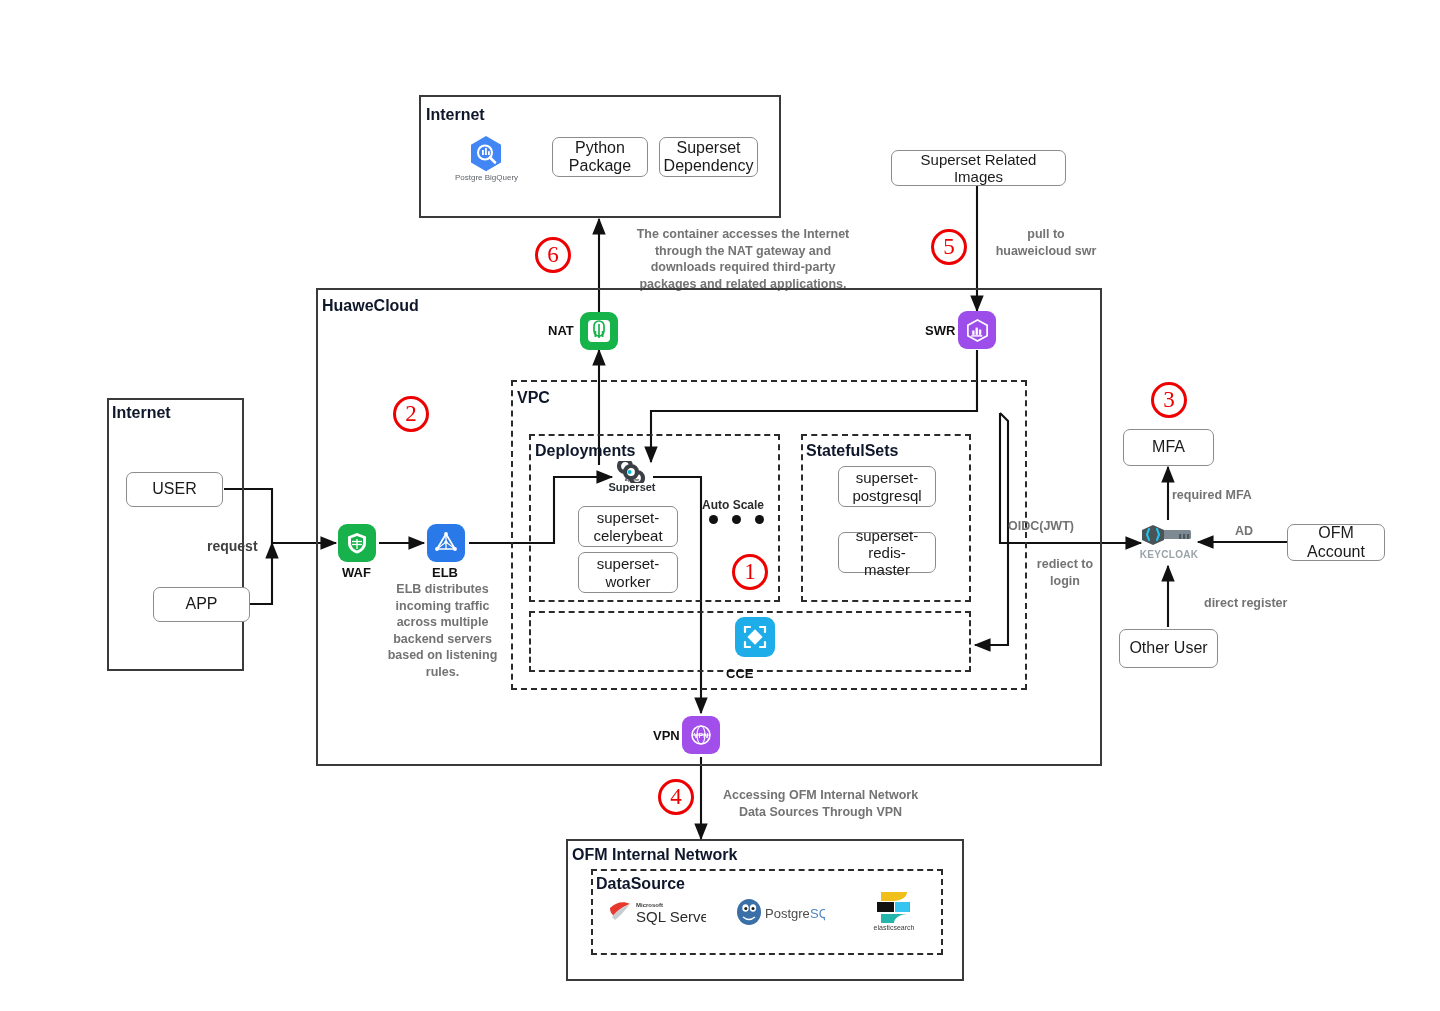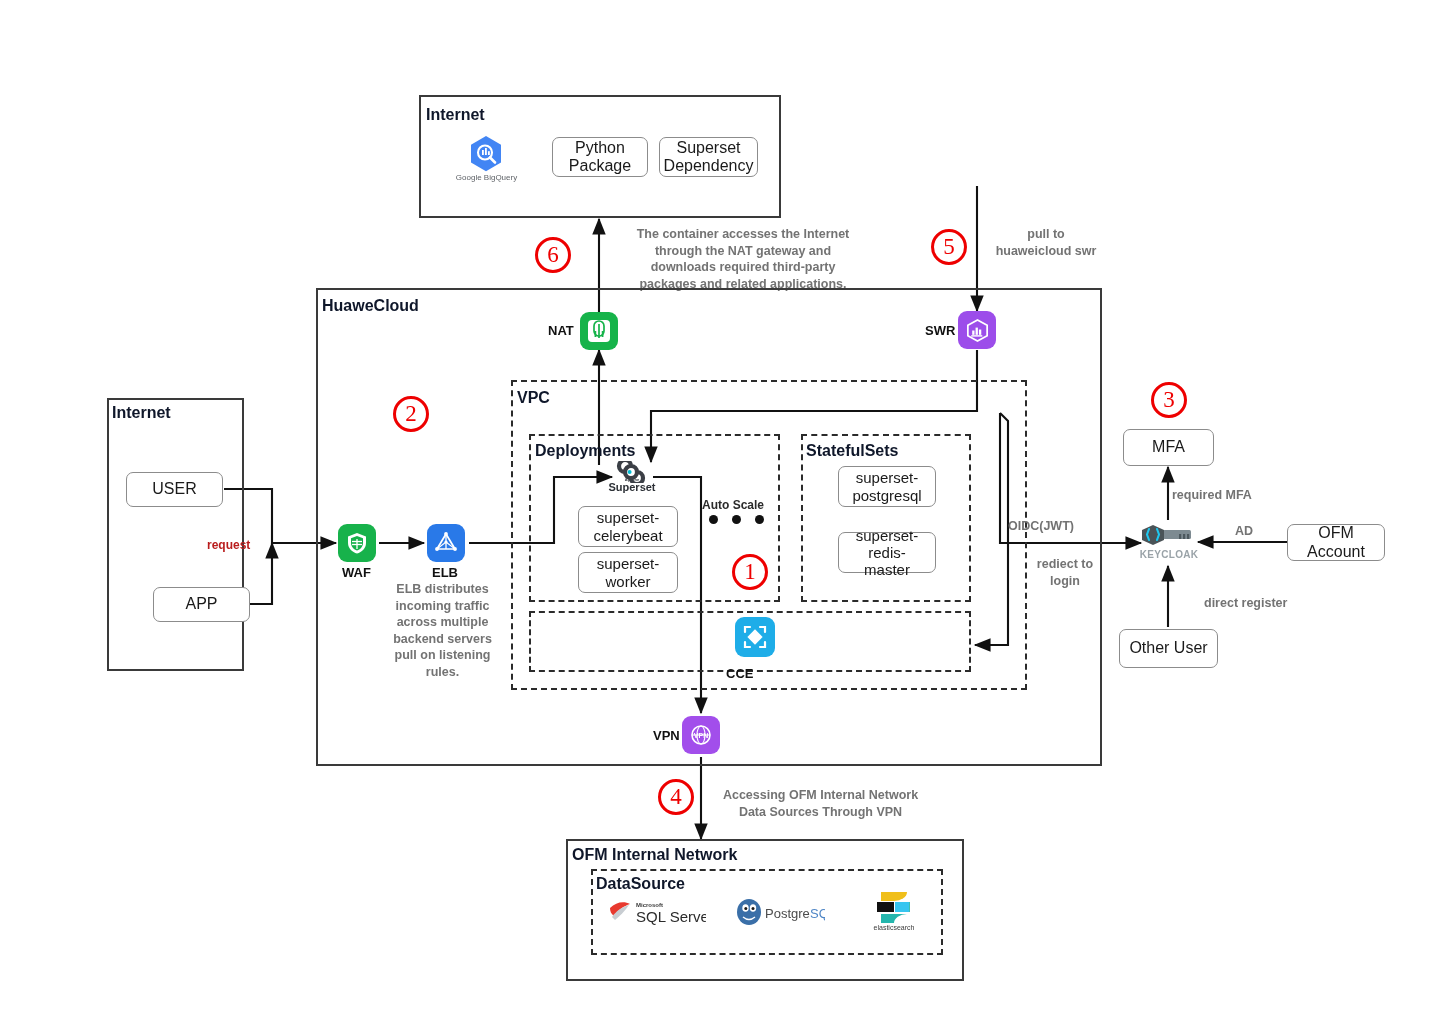--- a/index.html
+++ b/index.html
@@ -175,27 +175,28 @@
   <div class="abs" style="left:466px; top:134px;">
     <svg width="40" height="40" viewBox="0 0 40 40">
       <polygon points="20,2 35,10.8 35,28.4 20,37.2 5,28.4 5,10.8" fill="#4285f4"></polygon>
       <circle cx="19" cy="18.5" r="7" fill="none" stroke="#ffffff" stroke-width="2.1"></circle>
       <line x1="24" y1="23.5" x2="29" y2="28.5" stroke="#ffffff" stroke-width="2.6" stroke-linecap="round"></line>
       <rect x="16" y="16" width="1.8" height="5" fill="#ffffff"></rect>
       <rect x="19" y="14" width="1.8" height="7" fill="#ffffff"></rect>
       <rect x="22" y="17.2" width="1.8" height="3.8" fill="#ffffff"></rect>
     </svg>
   </div>
-  <div class="logo-cap" style="left:450px; top:173px; width:73px;">Google BigQuery</div>
+  <div class="logo-cap" style="left:450px; top:173px; width:73px;">Postgre BigQuery</div>
 
   <div class="node" style="left:552px; top:137px; width:96px; height:40px; white-space:pre-line;">Python
 Package</div>
   <div class="node" style="left:659px; top:137px; width:99px; height:40px; white-space:pre-line;">Superset
 Dependency</div>
 
+  <div class="node" style="left:891px; top:150px; width:175px; height:36px; font-size:15px;">Superset Related Images</div>
 
   <div class="step" style="left:535px; top:237px;">6</div>
   <div class="txt" style="left:632px; top:226px; width:222px;">The container accesses the Internet
 through the NAT gateway and
 downloads required third-party
 packages and related applications.</div>
 
   <div class="step" style="left:931px; top:229px;">5</div>
   <div class="txt" style="left:986px; top:226px; width:120px;">pull to
 huaweicloud swr</div>
@@ -267,21 +268,21 @@
       <path d="M4,9 L4,4 L9,4 M19,4 L24,4 L24,9 M24,19 L24,24 L19,24 M9,24 L4,24 L4,19" fill="none" stroke="#ffffff" stroke-width="2.2" stroke-linecap="round"></path>
       <rect x="8.6" y="8.6" width="10.8" height="10.8" fill="#ffffff" transform="rotate(45 14 14)"></rect>
     </svg>
   </div>
   <div class="svc-label" style="left:726px; top:659px;margin-top:7px;">CCE</div>
 
   <div class="box-solid" style="left:107px; top:398px; width:137px; height:273px;"></div>
   <div class="box-title" style="left:112px; top:404px;">Internet</div>
   <div class="node" style="left:126px; top:472px; width:97px; height:35px;">USER</div>
   <div class="node" style="left:126px; top:587px; width:97px; height:35px;margin-left:27px;">APP</div>
-  <div class="abs" style="left:207px; top:538px; font-size:12px; font-weight:bold; color:#b91c1c;">request</div>
+  <div class="abs" style="left:207px; top:538px; font-size:14px; font-weight:bold; color:#404040;">request</div>
 
   <div class="step" style="left:393px; top:396px;">2</div>
 
   <div class="svc" style="left:338px; top:524px; background:#17b24b;">
     <svg width="26" height="26" viewBox="0 0 26 26">
       <path d="M13,3 L22,6.5 L22,13 C22,18.5 17.8,22 13,23.6 C8.2,22 4,18.5 4,13 L4,6.5 Z" fill="#ffffff"></path>
       <path d="M13,6 L19,8.3 L19,13 C19,16.8 16.2,19.4 13,20.6 C9.8,19.4 7,16.8 7,13 L7,8.3 Z" fill="#17b24b"></path>
       <line x1="8" y1="11.5" x2="18" y2="11.5" stroke="#ffffff" stroke-width="1.3"></line>
       <line x1="8" y1="14.5" x2="18" y2="14.5" stroke="#ffffff" stroke-width="1.3"></line>
       <line x1="13" y1="9" x2="13" y2="19" stroke="#ffffff" stroke-width="1.3"></line>
@@ -299,21 +300,21 @@
       <circle cx="4" cy="19" r="1.9" fill="#ffffff"></circle>
       <circle cx="22" cy="19" r="1.9" fill="#ffffff"></circle>
       <circle cx="13" cy="12" r="1.6" fill="#ffffff"></circle>
     </svg>
   </div>
   <div class="svc-label" style="left:432px; top:565px;">ELB</div>
   <div class="txt" style="left:381px; top:581px; width:123px;">ELB distributes
 incoming traffic
 across multiple
 backend servers
-pull on listening
+based on listening
 rules.</div>
 
   <div class="svc" style="left:682px; top:716px; background:#a24eeb;">
     <svg width="26" height="26" viewBox="0 0 26 26">
       <circle cx="13" cy="13" r="9" fill="none" stroke="#ffffff" stroke-width="1.6"></circle>
       <ellipse cx="13" cy="13" rx="4" ry="9" fill="none" stroke="#ffffff" stroke-width="1.1"></ellipse>
       <line x1="4" y1="13" x2="22" y2="13" stroke="#ffffff" stroke-width="1.1"></line>
       <text x="13" y="16" font-size="7" fill="#ffffff" text-anchor="middle" font-family="Liberation Sans, sans-serif" font-weight="bold">VPN</text>
     </svg>
   </div>

